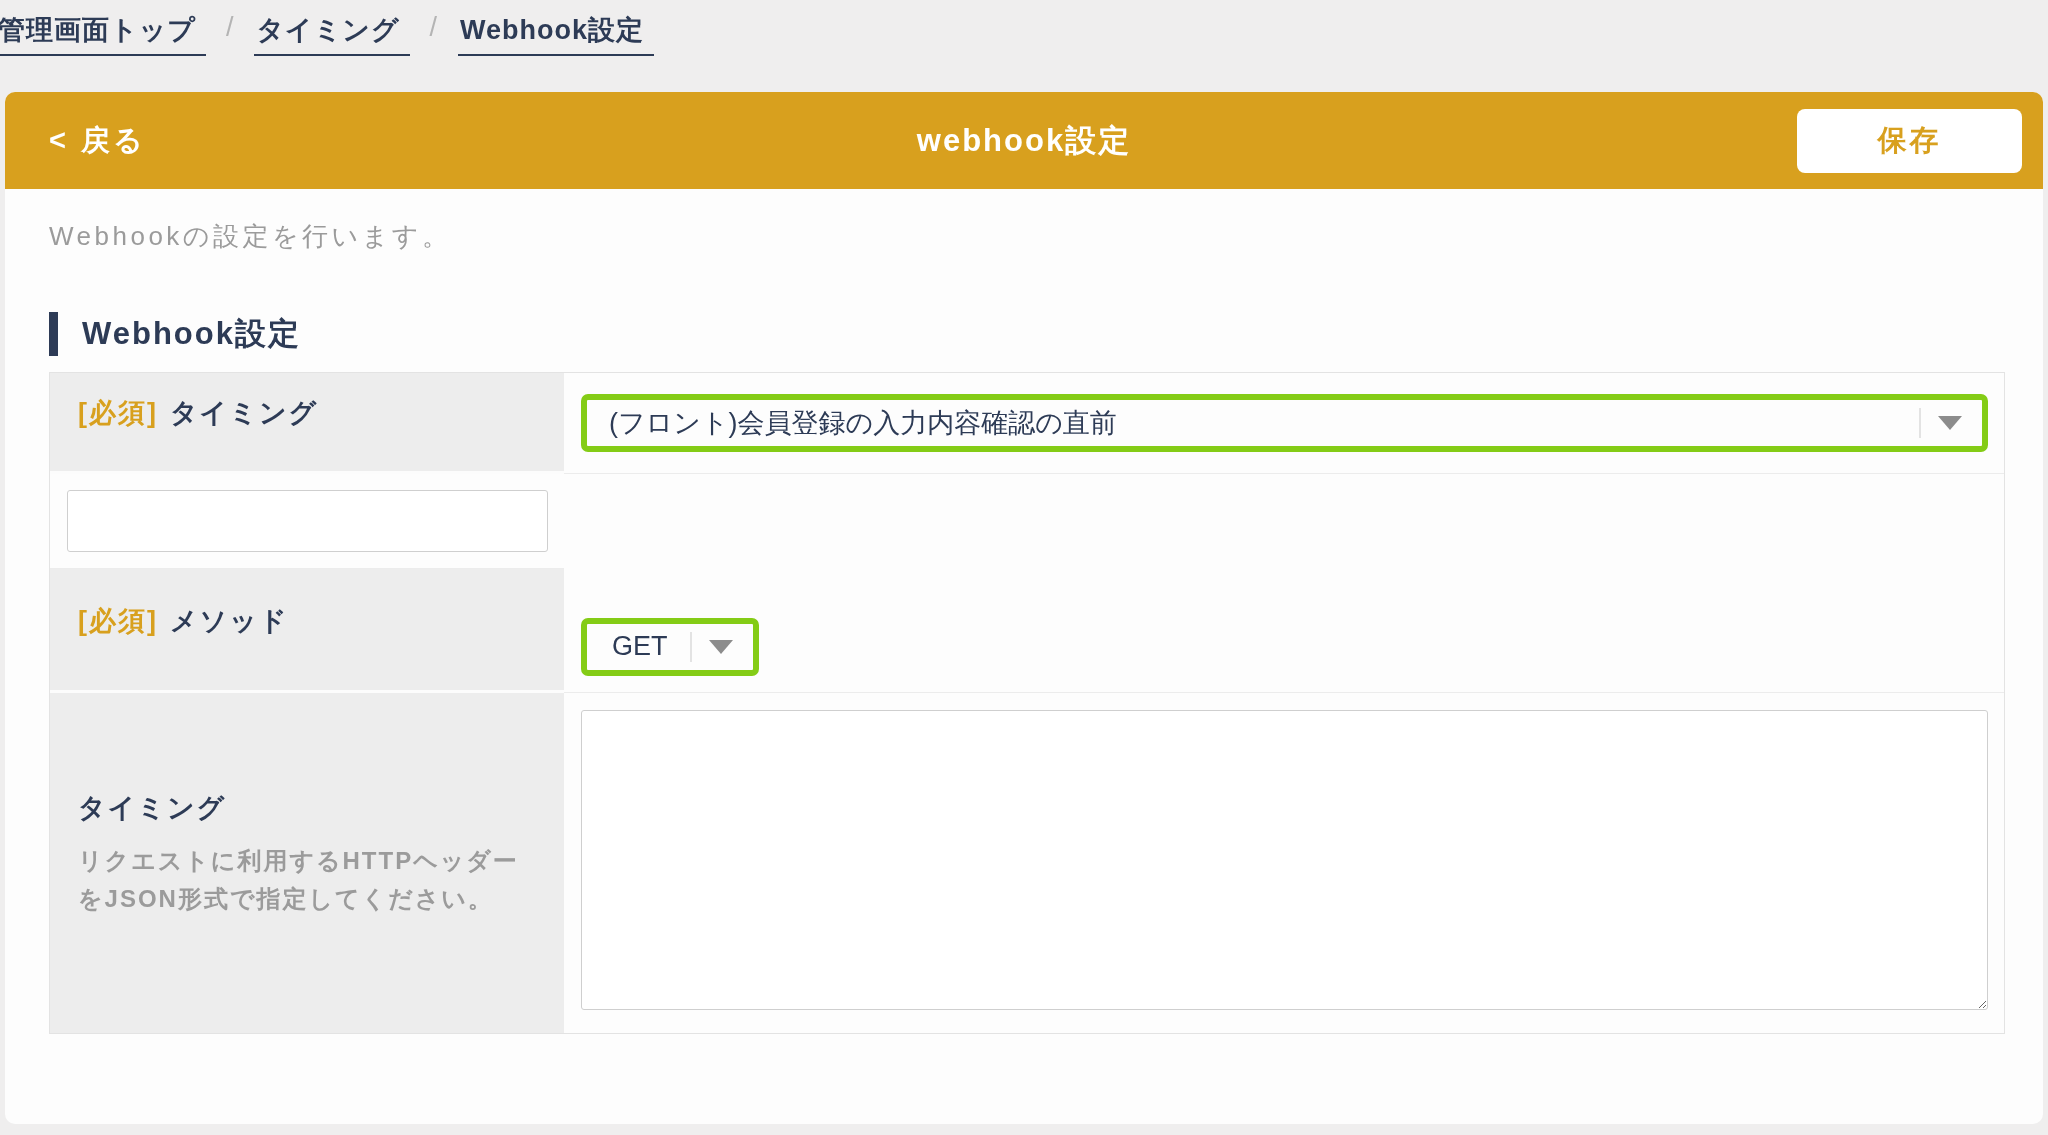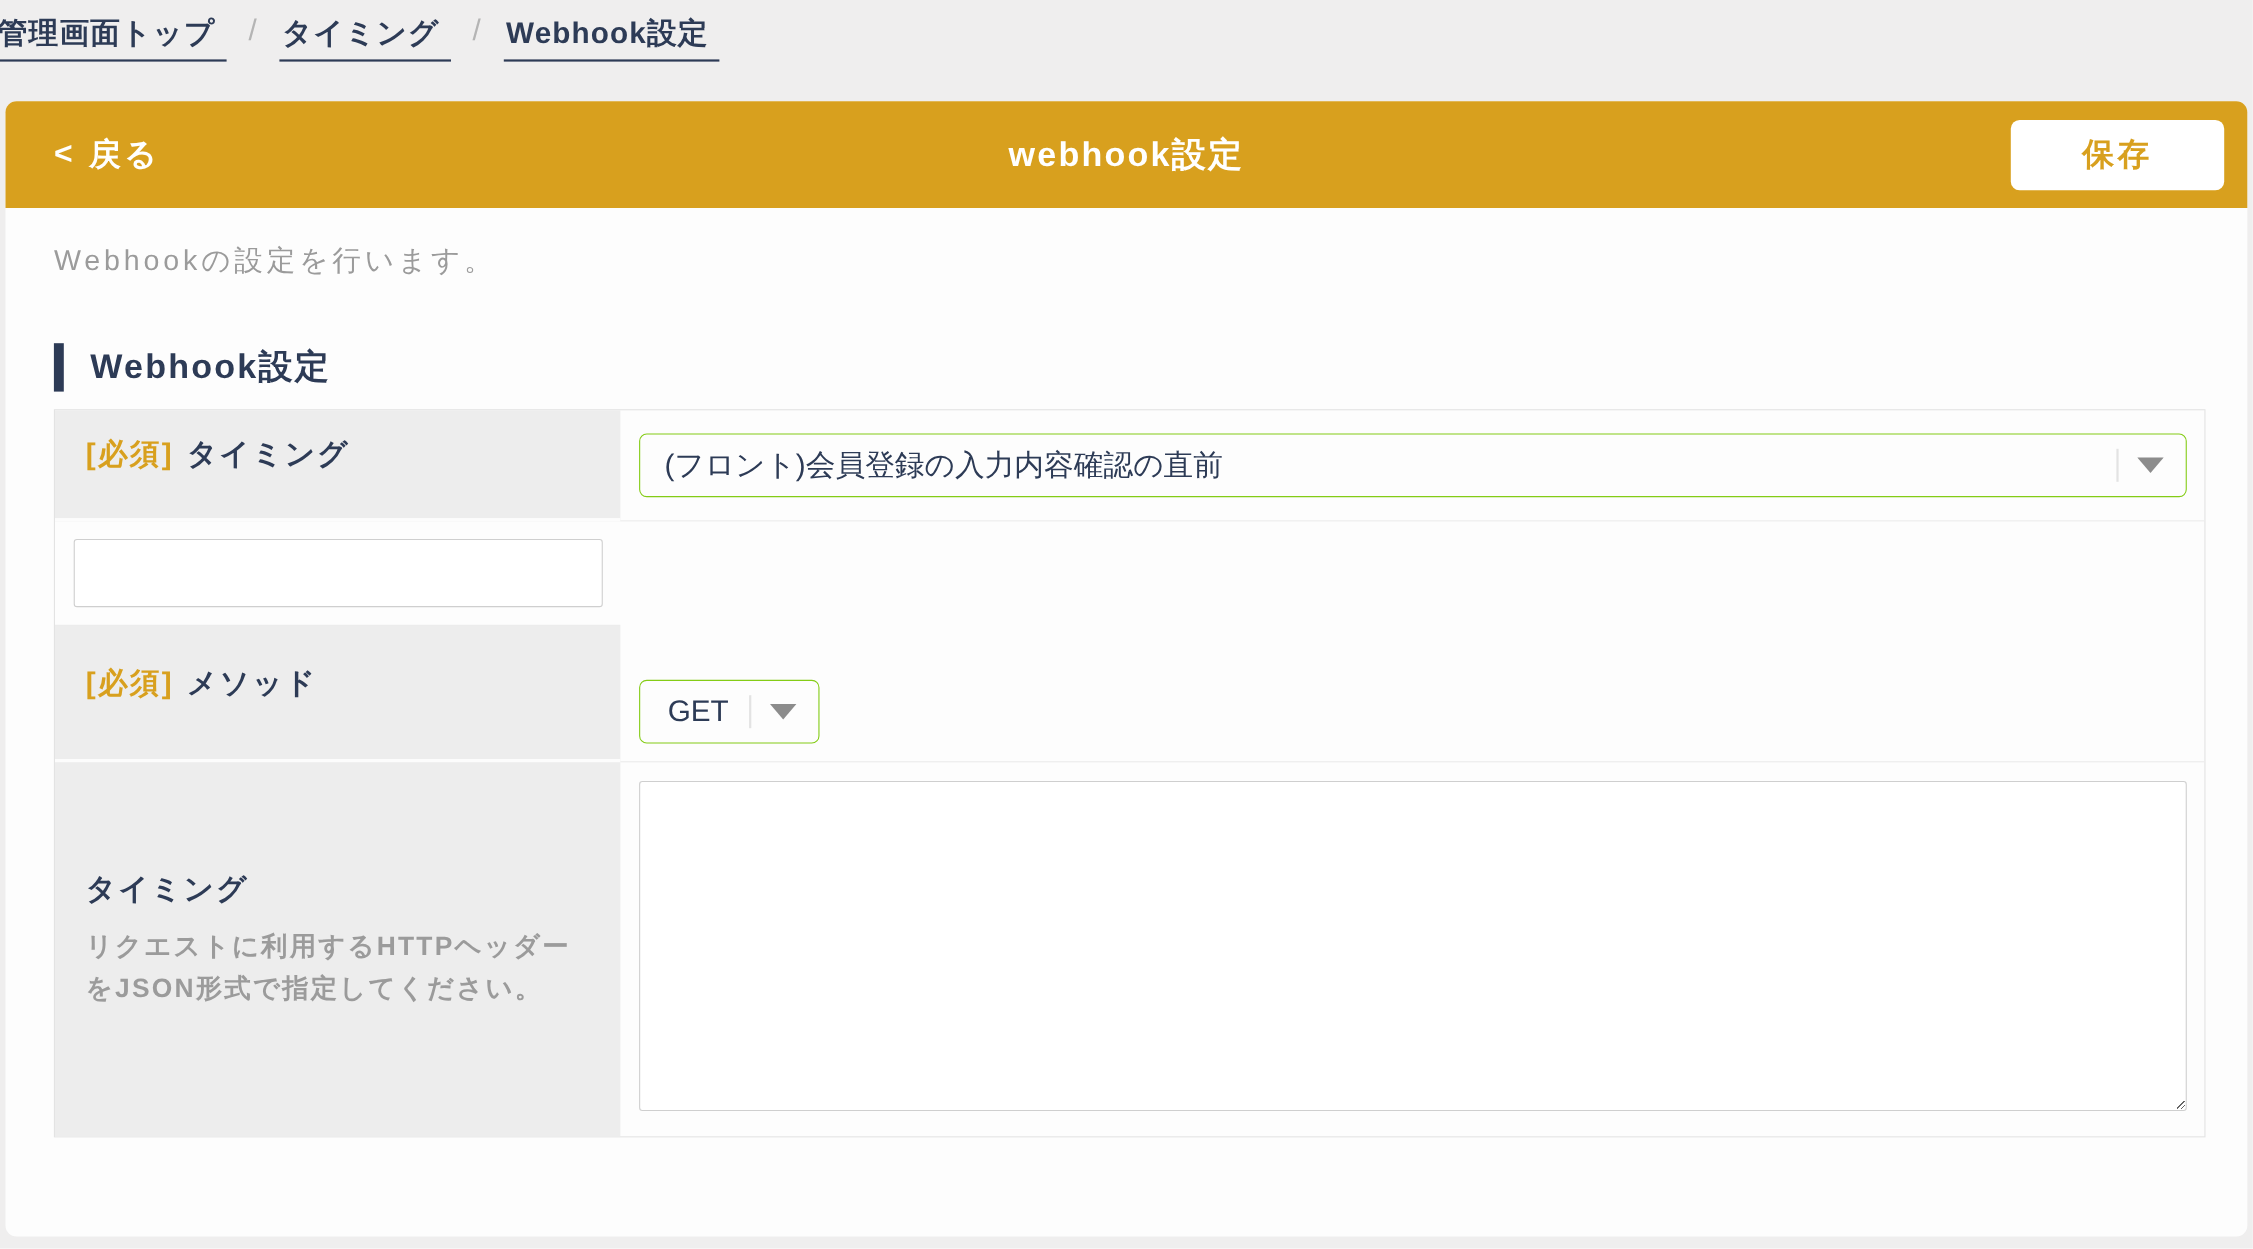--- a/index.html
+++ b/index.html
@@ -63,21 +63,21 @@
   .page-title {
     position:absolute;
     left:50%; transform:translateX(-50%);
     color:#ffffff;
     font-size:31px;
     font-weight:bold;
     letter-spacing:2px;
   }
   .save-btn {
     margin-left:auto;
-    width:194px; height:64px;
+    width:225px; height:64px;
     background:#ffffff;
     color:#d8a01e;
     font-family:inherit;
     font-size:29px;
     font-weight:bold;
     letter-spacing:3px;
     border:none;
     border-radius:8px;
     cursor:pointer;
   }
@@ -129,31 +129,31 @@
     font-weight:bold;
     color:#9b9b9b;
     letter-spacing:2px;
     line-height:1.6;
   }
 
   
   .select {
     height:58px;
     background:#fdfdfd;
-    border:1px solid #84cc16;
+    border:6px solid #84cc16;
     border-radius:7px;
     display:flex; align-items:center;
     padding-left:22px;
     font-size:27px;
     color:#2d3b56;
     position:relative;
     cursor:pointer;
   }
   .select-wide { width:100%; }
-  .select-small { width:164px; padding-left:25px;margin-top:32px; }
+  .select-small { width:178px; padding-left:25px;margin-top:32px; }
   .caret-box {
     position:absolute; right:0; top:0; height:100%;
     display:flex; align-items:center;
   }
   .vdiv { width:2px; height:30px; background:#e3e3e3; }
   .caret {
     width:0; height:0;
     border-left:12px solid transparent;
     border-right:12px solid transparent;
     border-top:14px solid #8c8c8c;

